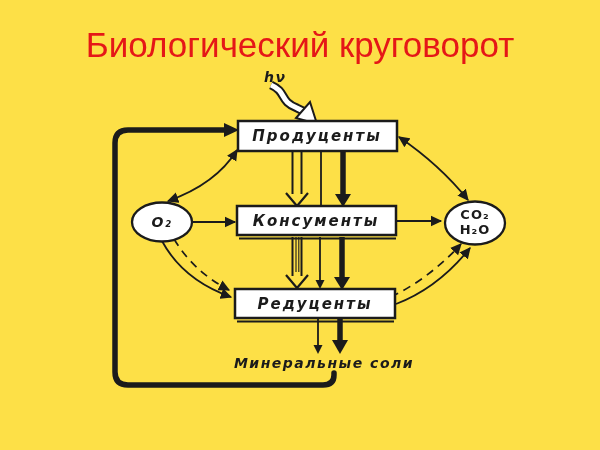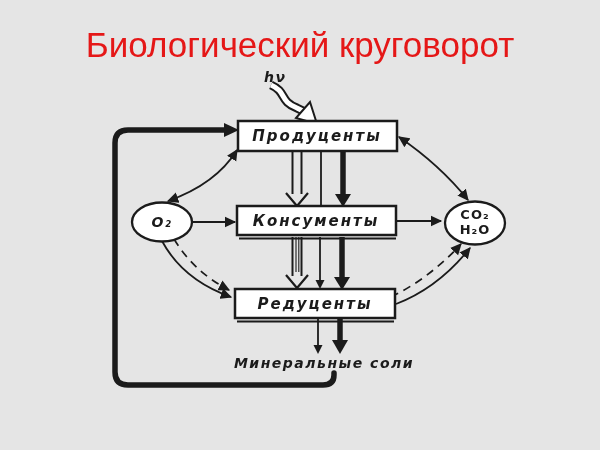--- a/index.html
+++ b/index.html
@@ -1,16 +1,16 @@
 <!DOCTYPE html>
 <html><head>
 <meta charset="utf-8">
 <style>
   html,body{margin:0;padding:0;background:#ffffff;}
-  .slide{position:relative;width:600px;height:450px;background:#e5e5e5;overflow:hidden;}
+  .slide{position:relative;width:600px;height:450px;background:#fde047;overflow:hidden;}
   .slide-title{
     position:absolute;top:26px;left:0;width:600px;
     text-align:center;
     font-family:"Liberation Sans",sans-serif;
     font-size:35px;line-height:38px;
     color:#e51717;
     white-space:nowrap;
   }
   svg{position:absolute;top:0;left:0;}
   .box{stroke:#1b1b1b;stroke-width:2.5;fill:#ffffff;}

